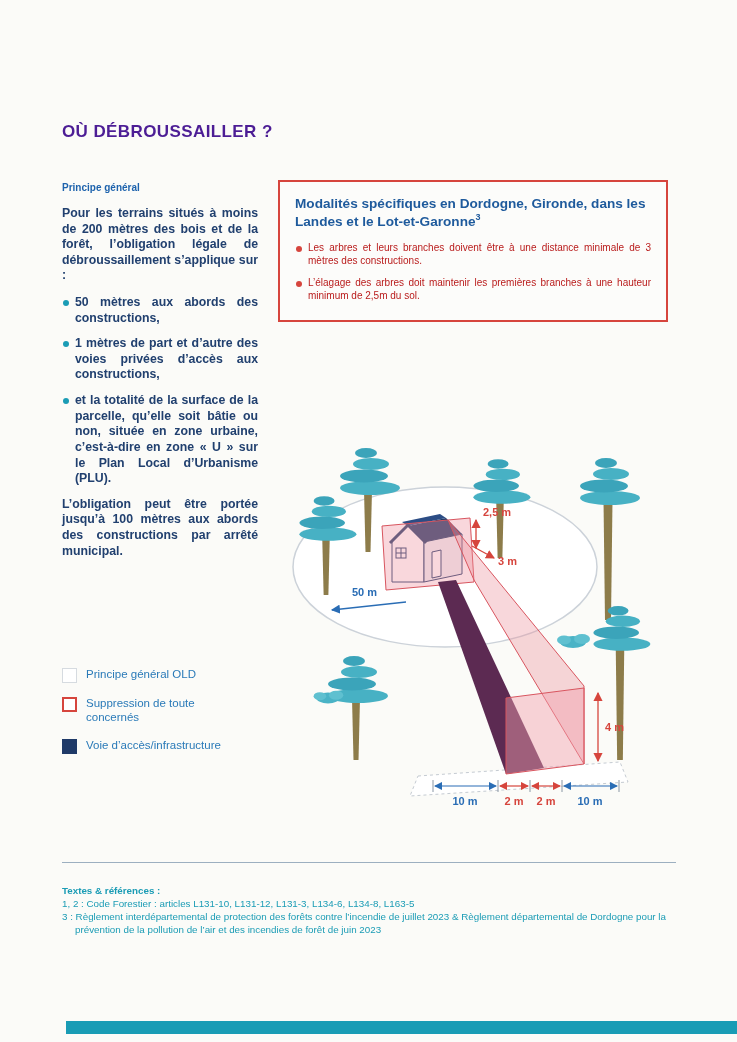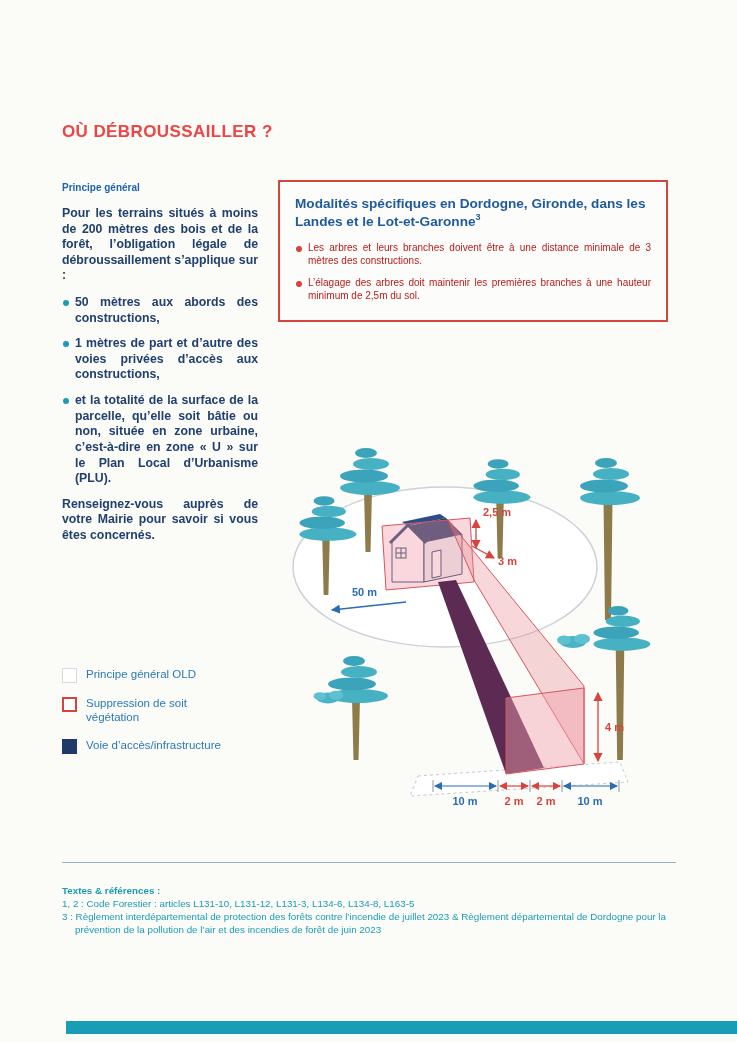--- a/index.html
+++ b/index.html
@@ -1,21 +1,21 @@
 <!DOCTYPE html>
 <html><head>
 <meta charset="utf-8">
 <style>
   * { margin:0; padding:0; box-sizing:border-box; }
   html,body { background:#ffffff; }
   body { font-family:"Liberation Sans", sans-serif; }
   .page { position:relative; width:737px; height:1042px; background:#fbfbf8; overflow:hidden; }
 
   .page-title { position:absolute; left:62px; top:122px; font-size:17px; font-weight:bold;
-                color:#ef4444; letter-spacing:.4px; }
+                color:#4c1d95; letter-spacing:.4px; }
 
   .left-col { position:absolute; left:62px; top:182px; width:196px; color:#21406f; }
   .left-col .col-head { color:#1e63ad; font-size:10px; font-weight:bold; margin-bottom:13px; }
   .left-col p { font-size:12.3px; font-weight:bold; line-height:1.27; text-align:justify; margin-bottom:11px; }
   .bullets { list-style:none; margin:2px 0 4px 0; }
   .bullets li { position:relative; padding-left:13px; font-size:12.3px; font-weight:bold;
                 line-height:1.27; text-align:justify; margin-bottom:10px; color:#21406f; }
   .bullets li::before { content:""; position:absolute; left:1px; top:5px; width:6px; height:6px;
                         border-radius:50%; background:#1b9cb5; }
 
@@ -56,41 +56,41 @@
   <div class="page-title">OÙ DÉBROUSSAILLER ?</div>
 
   <div class="left-col">
     <div class="col-head">Principe général</div>
     <p>Pour les terrains situés à moins de 200 mètres des bois et de la forêt, l’obligation légale de débroussaillement s’applique sur :</p>
     <ul class="bullets">
       <li>50 mètres aux abords des constructions,</li>
       <li>1 mètres de part et d’autre des voies privées d’accès aux constructions,</li>
       <li>et la totalité de la surface de la parcelle, qu’elle soit bâtie ou non, située en zone urbaine, c’est-à-dire en zone « U » sur le Plan Local d’Urbanisme (PLU).</li>
     </ul>
-    <p>Renseignez-vous auprès de votre Mairie pour savoir si vous êtes concernés.</p>
+    <p>L’obligation peut être portée jusqu’à 100 mètres aux abords des constructions par arrêté municipal.</p>
   </div>
 
   <div class="mod-box">
     <div class="box-head">
       <span>Modalités spécifiques en Dordogne, Gironde, dans les Landes et le Lot-et-Garonne</span><sup>3</sup>
     </div>
     <ul class="mod-bullets">
       <li>Les arbres et leurs branches doivent être à une distance minimale de 3 mètres des constructions.</li>
       <li>L’élagage des arbres doit maintenir les premières branches à une hauteur minimum de 2,5m du sol.</li>
     </ul>
   </div>
 
   <div class="legend">
     <div class="legend-item">
       <span class="swatch old"></span>
       <span class="legend-label">Principe général OLD</span>
     </div>
     <div class="legend-item">
       <span class="swatch suppression"></span>
-      <span class="legend-label">Suppression de soit végétation</span>
+      <span class="legend-label">Suppression de toute concernés</span>
     </div>
     <div class="legend-item">
       <span class="swatch voie"></span>
       <span class="legend-label">Voie d’accès/infrastructure</span>
     </div>
   </div>
 
   <div class="diagram">
     <svg width="440" height="400" viewBox="0 0 440 400" font-family="Liberation Sans, sans-serif">
       <defs>

